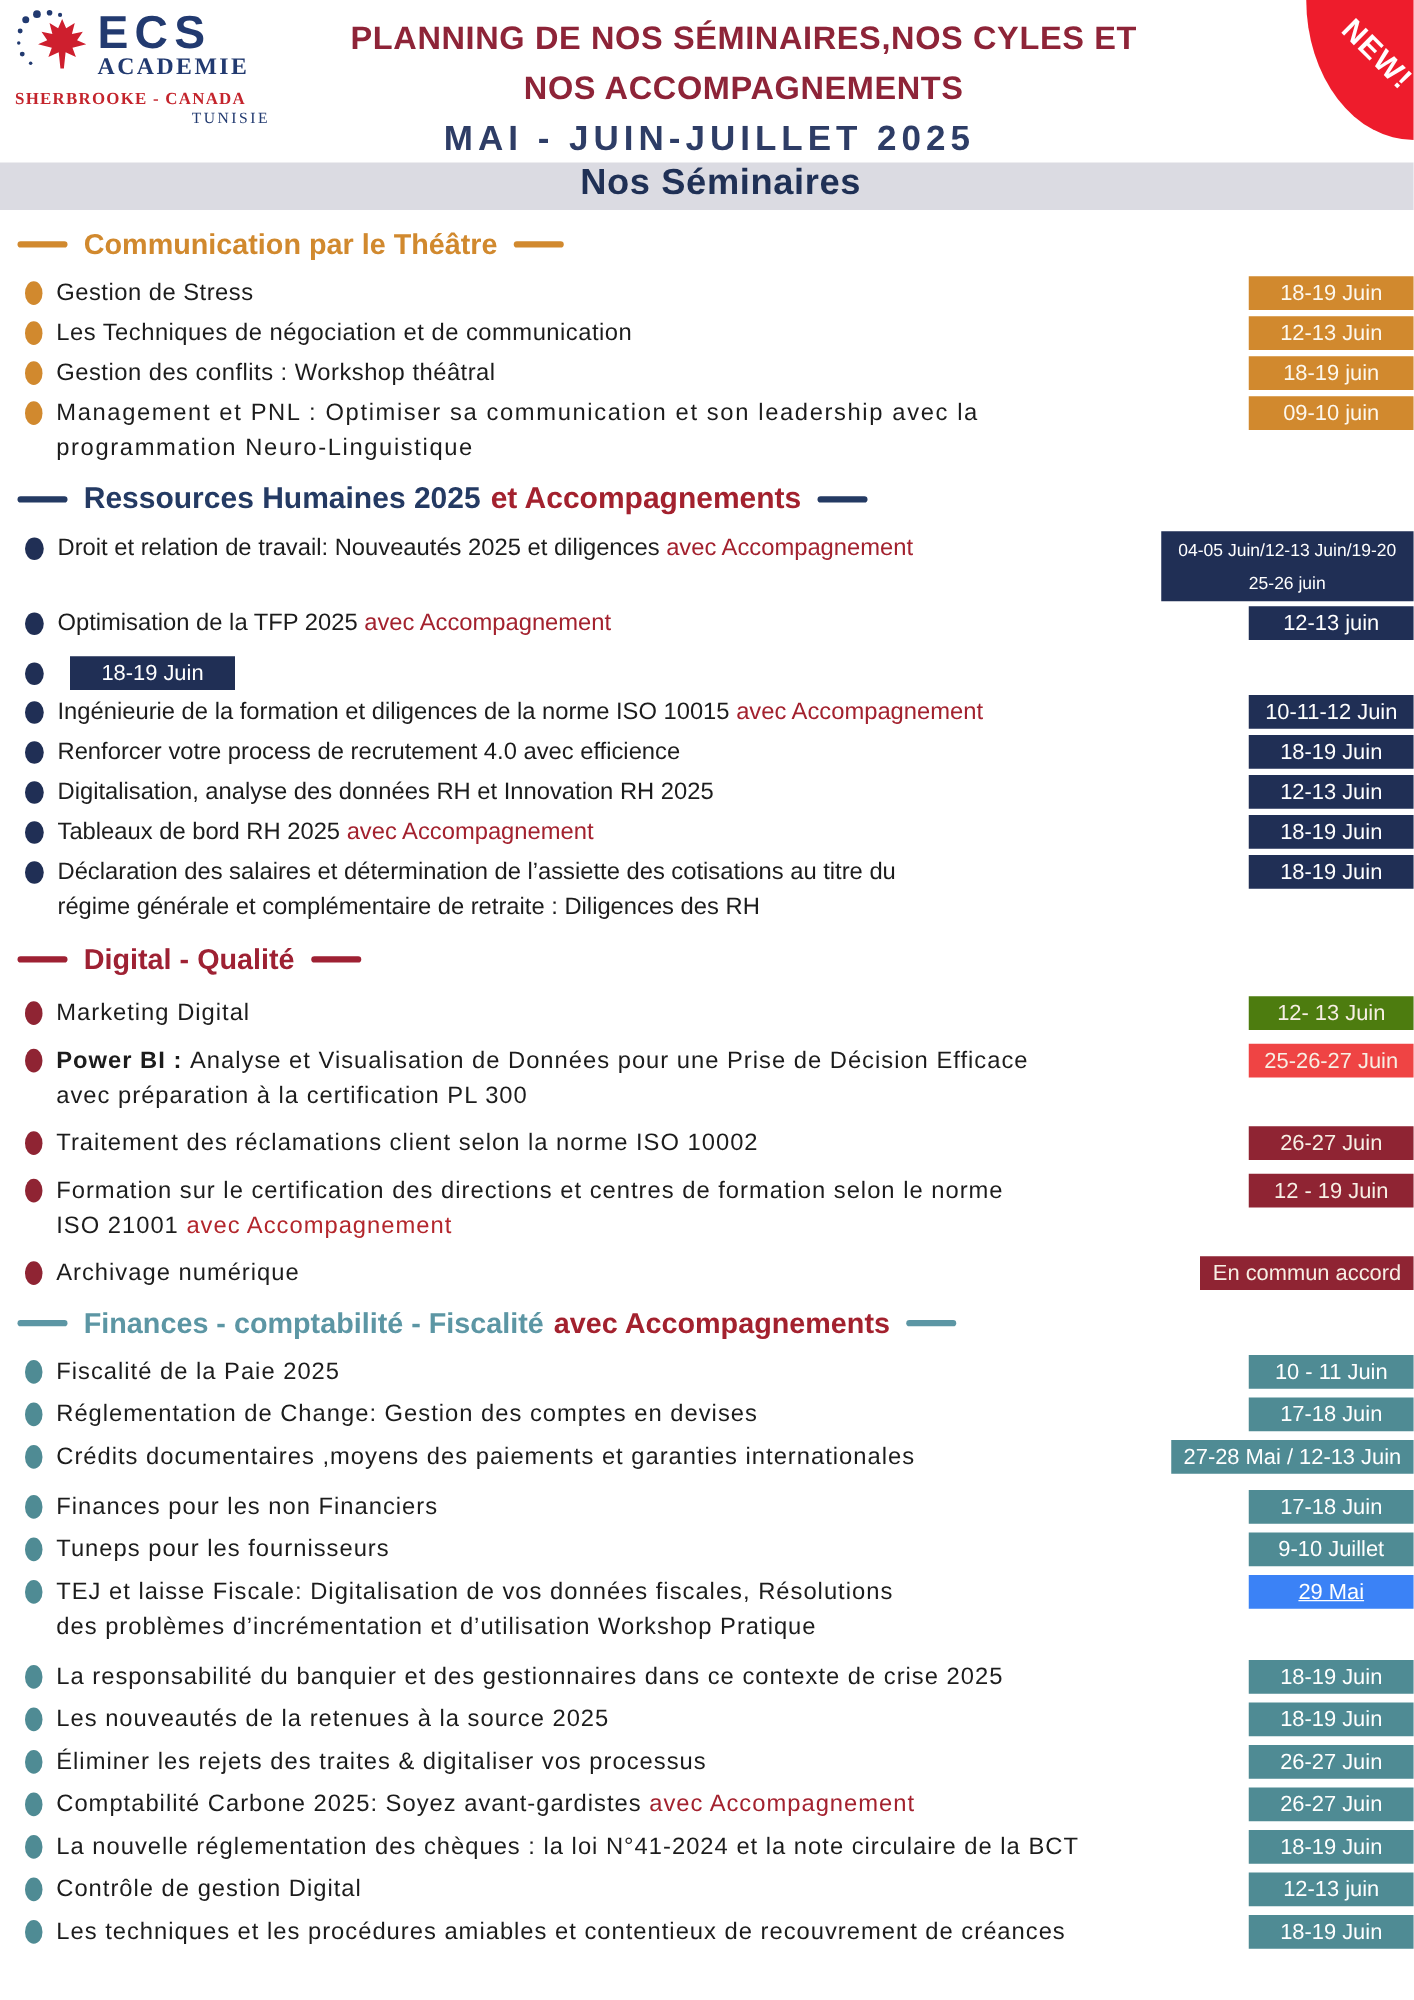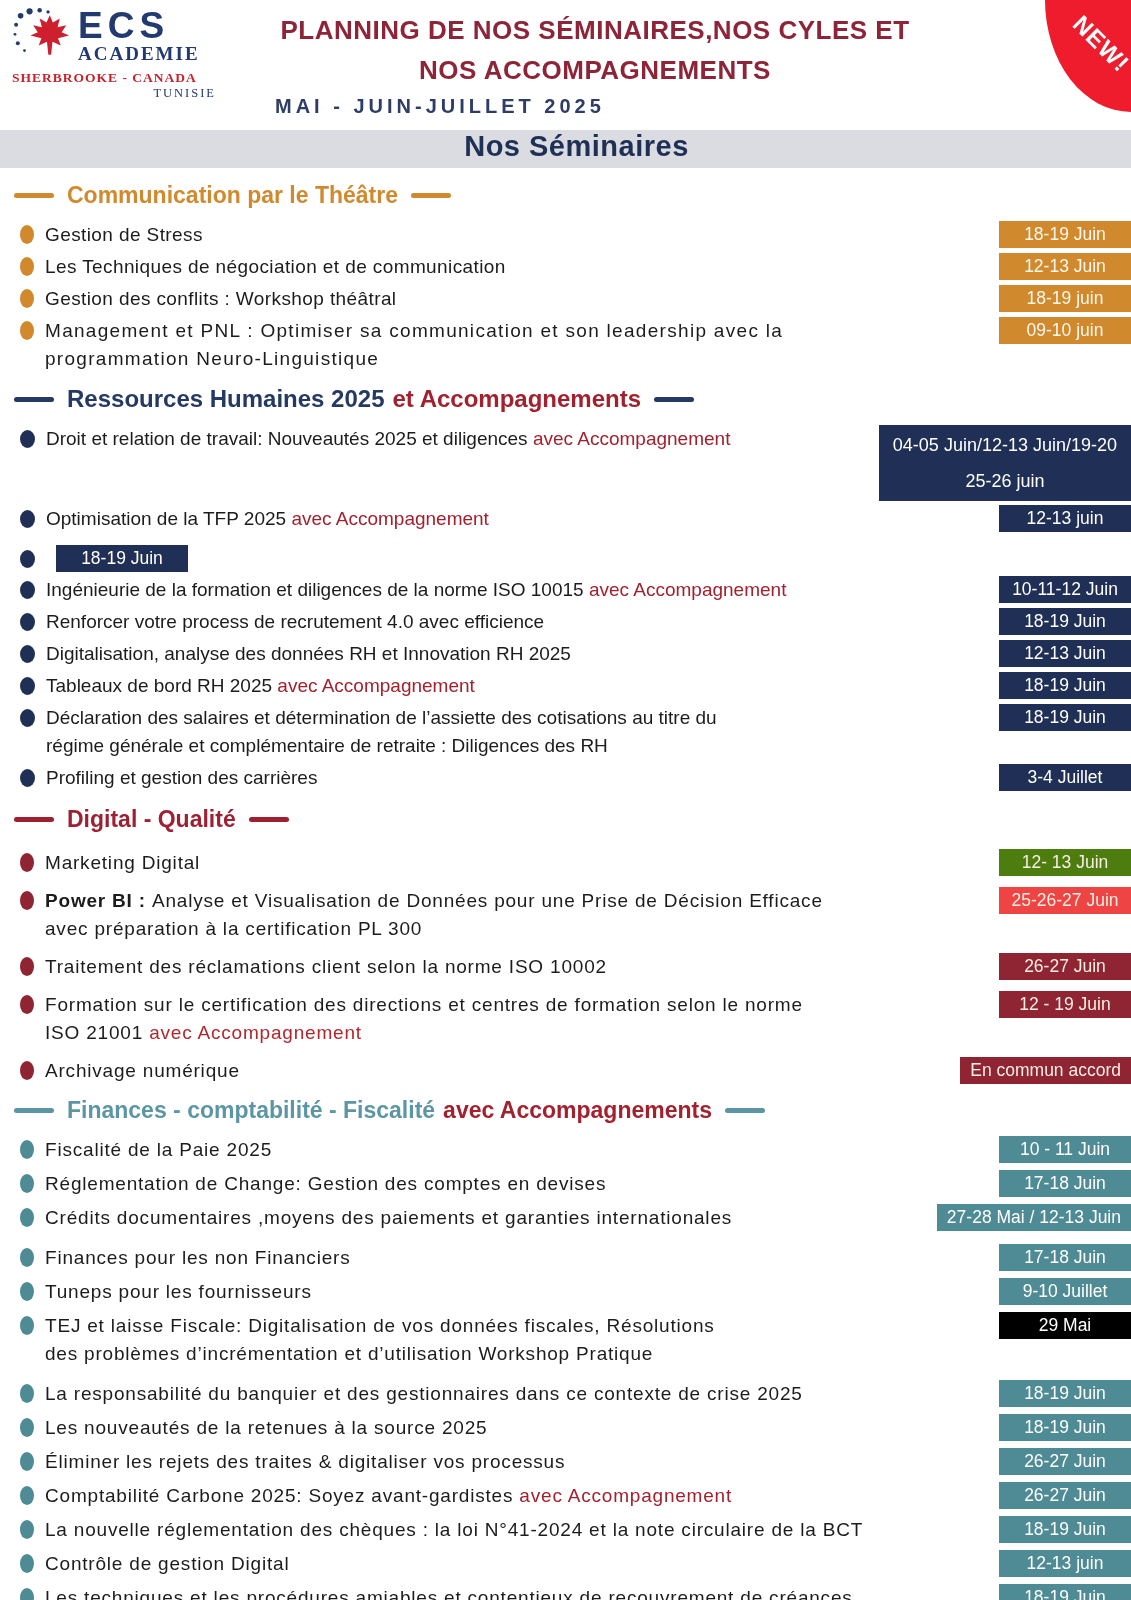--- a/index.html
+++ b/index.html
@@ -13,21 +13,21 @@
   .logo-top { display:flex; align-items:flex-start; }
   .logo-txt { margin-left:4px; }
   .logo-brand { font-size:37px; font-weight:bold; color:#223A70; letter-spacing:5px; line-height:36px; }
   .logo-sub { font-family:"Liberation Serif", serif; font-size:19px; font-weight:bold; color:#223A70; letter-spacing:2px; line-height:20px; }
   .logo-loc { font-family:"Liberation Serif", serif; font-size:13.5px; font-weight:bold; color:#C4242C; letter-spacing:1px; margin-top:2px; }
   .logo-country { font-family:"Liberation Serif", serif; font-size:12.5px; color:#223A70; letter-spacing:2px; text-align:right; padding-right:8px; }
 
   .titleblock { position:absolute; left:275px; top:14px; width:640px; text-align:center; }
   .title1, .title2 { font-size:26px; font-weight:bold; color:#8E2438; letter-spacing:0.5px; line-height:32px; }
   .title2 { margin-top:8px; }
-  .subtitle { margin-top:9px; font-size:20px; font-weight:bold; color:#2E3D66; letter-spacing:4px; text-align:left; padding-right:55px; }
+  .subtitle { margin-top:9px; font-size:28px; font-weight:bold; color:#2E3D66; letter-spacing:4px; text-align:center; padding-right:55px; }
 
   .newbadge { position:absolute; top:0; right:0; width:86px; height:112px;
               background:#EE1C2C; border-bottom-left-radius:100% 100%; }
   .newbadge span { position:absolute; left:22px; top:30px; color:#fff; font-weight:bold;
                    font-size:24px; letter-spacing:1px; transform:rotate(45deg); display:block; }
 
   
   .banner { height:38px; background:#DBDBE2; display:flex; align-items:flex-start; justify-content:center;padding-left:22px; }
   .banner span { font-size:29px; font-weight:bold; color:#1F3055; letter-spacing:0.5px; }
 
@@ -39,21 +39,21 @@
   .sec-head .dash.trail { margin-left:13px; }
   .sec-head .t-accent { margin-left:8px; }
 
   .row { display:flex; align-items:flex-start; padding-left:20px; }
   .bullet { width:14px; height:19px; border-radius:50%; margin:4px 11px 0 0; flex:none; }
   .txt { flex:1; font-size:19px; line-height:28px; color:#1C1C1C; }
   .txt .bold { font-weight:bold; }
   .badges { flex:none; margin-left:10px; display:flex; flex-direction:column; align-items:flex-end; }
   .badge { min-width:132px; padding:0 10px; height:27px; line-height:27px; text-align:center;
            font-size:17.5px; white-space:nowrap; }
-  .badge.multi { height:auto; line-height:36px; padding:2px 14px; font-size:18px; text-align:center; }
+  .badge.multi { height:auto; line-height:26px; padding:2px 14px; font-size:14px; text-align:center; }
 
   
   .sec-communication .sec-head { margin:8px 0 12px; }
   .sec-communication .row { margin-bottom:4px; }
   .sec-communication .txt { letter-spacing:0.4px; }
   .sec-communication .row.spread .txt { letter-spacing:1.3px; }
 
   .sec-rh .sec-head { margin:12px 0 12px; font-size:24px; }
   .sec-rh .row { margin-bottom:4px; }
   .sec-rh .txt { letter-spacing:0px; }
@@ -209,27 +209,20 @@
             <div class="badge" style="background: rgb(32, 47, 85); color: rgb(255, 255, 255);">18-19 Juin</div>
           </div>
         </div>
         <div class="row">
           <span class="bullet" style="background: rgb(32, 47, 85);"></span>
           <div class="txt">Déclaration des salaires et détermination de l’assiette des cotisations au titre du<br>régime générale et complémentaire de retraite : Diligences des RH</div>
           <div class="badges">
             <div class="badge" style="background: rgb(32, 47, 85); color: rgb(255, 255, 255);">18-19 Juin</div>
           </div>
         </div>
-        <div class="row">
-          <span class="bullet" style="background: rgb(32, 47, 85);"></span>
-          <div class="txt">Profiling et gestion des carrières</div>
-          <div class="badges">
-            <div class="badge" style="background: rgb(32, 47, 85); color: rgb(255, 255, 255);">3-4 Juillet</div>
-          </div>
-        </div>
       </div>
       <div class="section sec-digital">
         <div class="sec-head">
           <span class="dash lead" style="background: rgb(158, 33, 51);"></span>
           <span class="t-main" style="color: rgb(158, 33, 51);">Digital - Qualité</span>
           <span class="dash trail" style="background: rgb(158, 33, 51);"></span>
         </div>
         <div class="row">
           <span class="bullet" style="background: rgb(143, 36, 51);"></span>
           <div class="txt">Marketing Digital</div>
@@ -305,21 +298,21 @@
           <span class="bullet" style="background: rgb(79, 139, 148);"></span>
           <div class="txt">Tuneps pour les fournisseurs</div>
           <div class="badges">
             <div class="badge" style="background: rgb(79, 139, 148); color: rgb(255, 255, 255);">9-10 Juillet</div>
           </div>
         </div>
         <div class="row">
           <span class="bullet" style="background: rgb(79, 139, 148);"></span>
           <div class="txt">TEJ et laisse Fiscale: Digitalisation de vos données fiscales, Résolutions<br>des problèmes d’incrémentation et d’utilisation Workshop Pratique</div>
           <div class="badges">
-            <div class="badge" style="background: #000000; color: rgb(255, 255, 255);">29 Mai</div>
+            <div class="badge" style="background: #3b82f6; color: rgb(255, 255, 255); text-decoration: underline;">29 Mai</div>
           </div>
         </div>
         <div class="row gap">
           <span class="bullet" style="background: rgb(79, 139, 148);"></span>
           <div class="txt">La responsabilité du banquier et des gestionnaires  dans ce contexte de crise 2025</div>
           <div class="badges">
             <div class="badge" style="background: rgb(79, 139, 148); color: rgb(255, 255, 255);">18-19 Juin</div>
           </div>
         </div>
         <div class="row">

